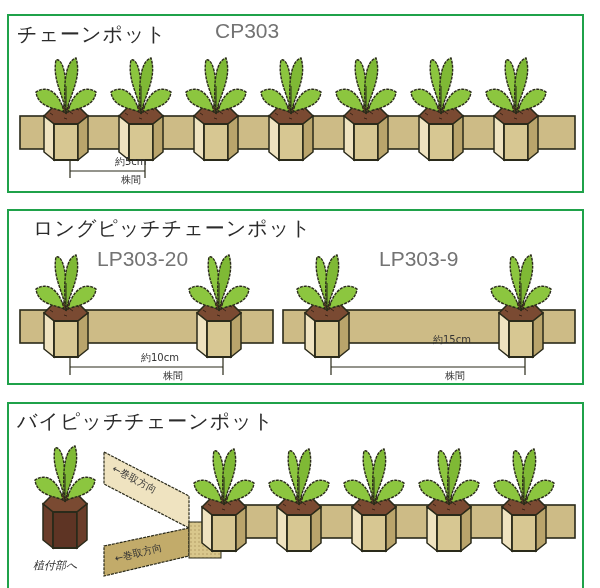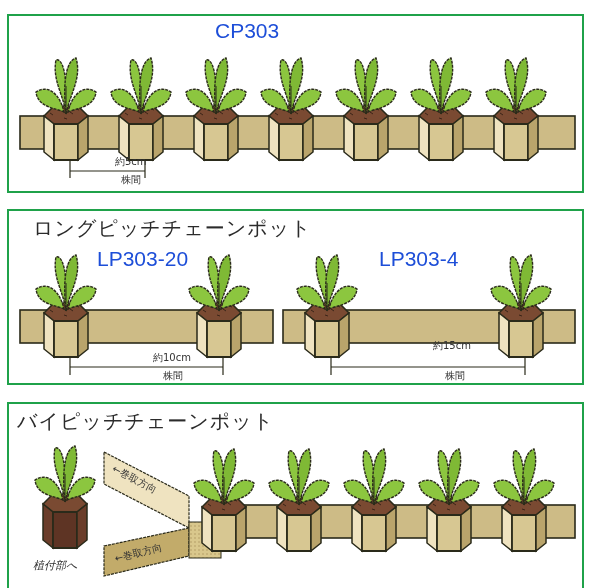--- a/index.html
+++ b/index.html
@@ -1,21 +1,21 @@
 <!DOCTYPE html>
 <html><head>
 <meta charset="utf-8">
 <style>
   html, body { margin: 0; padding: 0; background: #ffffff; }
   body { width: 600px; height: 588px; position: relative; overflow: hidden;
          font-family: "DejaVu Sans", "Liberation Sans", sans-serif; color: #2a2a2a; }
   .panel { position: absolute; left: 7px; width: 577px; border: 2px solid #1fa24a; background: #fff; box-sizing: border-box; }
   .panel svg { position: absolute; left: 0; top: 0; }
   .title { position: absolute; font-size: 20px; letter-spacing: 1px; color: #2b2b2b; white-space: nowrap; }
-  .code { position: absolute; font-family: "Liberation Sans", "DejaVu Sans", sans-serif; font-size: 21px; color: #1d4ed8; white-space: nowrap; }
+  .code { position: absolute; font-family: "Liberation Sans", "DejaVu Sans", sans-serif; font-size: 21px; color: #737373; white-space: nowrap; }
   .dim { position: absolute; font-size: 10px; color: #333; white-space: nowrap; text-align: center; margin-left: 28px; }
   .note { position: absolute; font-size: 11px; color: #333; white-space: nowrap; font-style: italic; }
   .arrow-label { position: absolute; font-size: 10px; color: #333; white-space: nowrap; transform-origin: left center; }
 </style>
 </head>
 <body>
 
 <svg width="0" height="0" style="position:absolute">
   <defs>
 
@@ -73,20 +73,21 @@
     <g transform="translate(432,100)">
         <use href="#pot"></use>
         <use href="#plant"></use>
       </g>
     <g transform="translate(507,100)">
         <use href="#pot"></use>
         <use href="#plant"></use>
       </g>
     <path d="M61,145 L61,162 M61,155 L136,155 M136,145 L136,162" stroke="#2a2a1a" stroke-width="1.2" fill="none"></path>
   </svg>
+  <div class="title" style="left:8px;top:5px;">チェーンポット</div>
   <div class="code" style="left:206px;top:3px;">CP303</div>
   <div class="dim" style="left:78px;top:139px;">約5cm</div>
   <div class="dim" style="left:84px;top:157px;">株間</div>
 </div>
 
 <div class="panel" style="top:209px;height:176px;">
   <svg width="577" height="176">
     <rect x="11" y="99" width="253" height="33" fill="#cdbb86" stroke="#2a2a1a" stroke-width="1.6"></rect>
     <rect x="274" y="99" width="292" height="33" fill="#cdbb86" stroke="#2a2a1a" stroke-width="1.6"></rect>
     <g transform="translate(57,102)">
@@ -103,24 +104,24 @@
       </g>
     <g transform="translate(512,102)">
         <use href="#pot"></use>
         <use href="#plant"></use>
       </g>
     <path d="M61,146 L61,164 M61,156 L214,156 M214,146 L214,164" stroke="#2a2a1a" stroke-width="1.2" fill="none"></path>
     <path d="M322,146 L322,164 M322,156 L516,156 M516,146 L516,164" stroke="#2a2a1a" stroke-width="1.2" fill="none"></path>
   </svg>
   <div class="title" style="left:24px;top:4px;">ロングピッチチェーンポット</div>
   <div class="code" style="left:88px;top:36px;">LP303-20</div>
-  <div class="code" style="left:370px;top:36px;">LP303-4</div>
-  <div class="dim" style="left:116px;top:140px;">約10cm</div>
+  <div class="code" style="left:370px;top:36px;">LP303-9</div>
+  <div class="dim" style="left:104px;top:140px;">約10cm</div>
   <div class="dim" style="left:126px;top:158px;">株間</div>
-  <div class="dim" style="left:396px;top:128px;">約15cm</div>
+  <div class="dim" style="left:396px;top:122px;">約15cm</div>
   <div class="dim" style="left:408px;top:158px;">株間</div>
 </div>
 
 <div class="panel" style="top:402px;height:219px;">
   <svg width="577" height="181">
 
     <g transform="translate(56,100)">
         <use href="#brownpot"></use>
         <use href="#plant"></use>
       </g>

